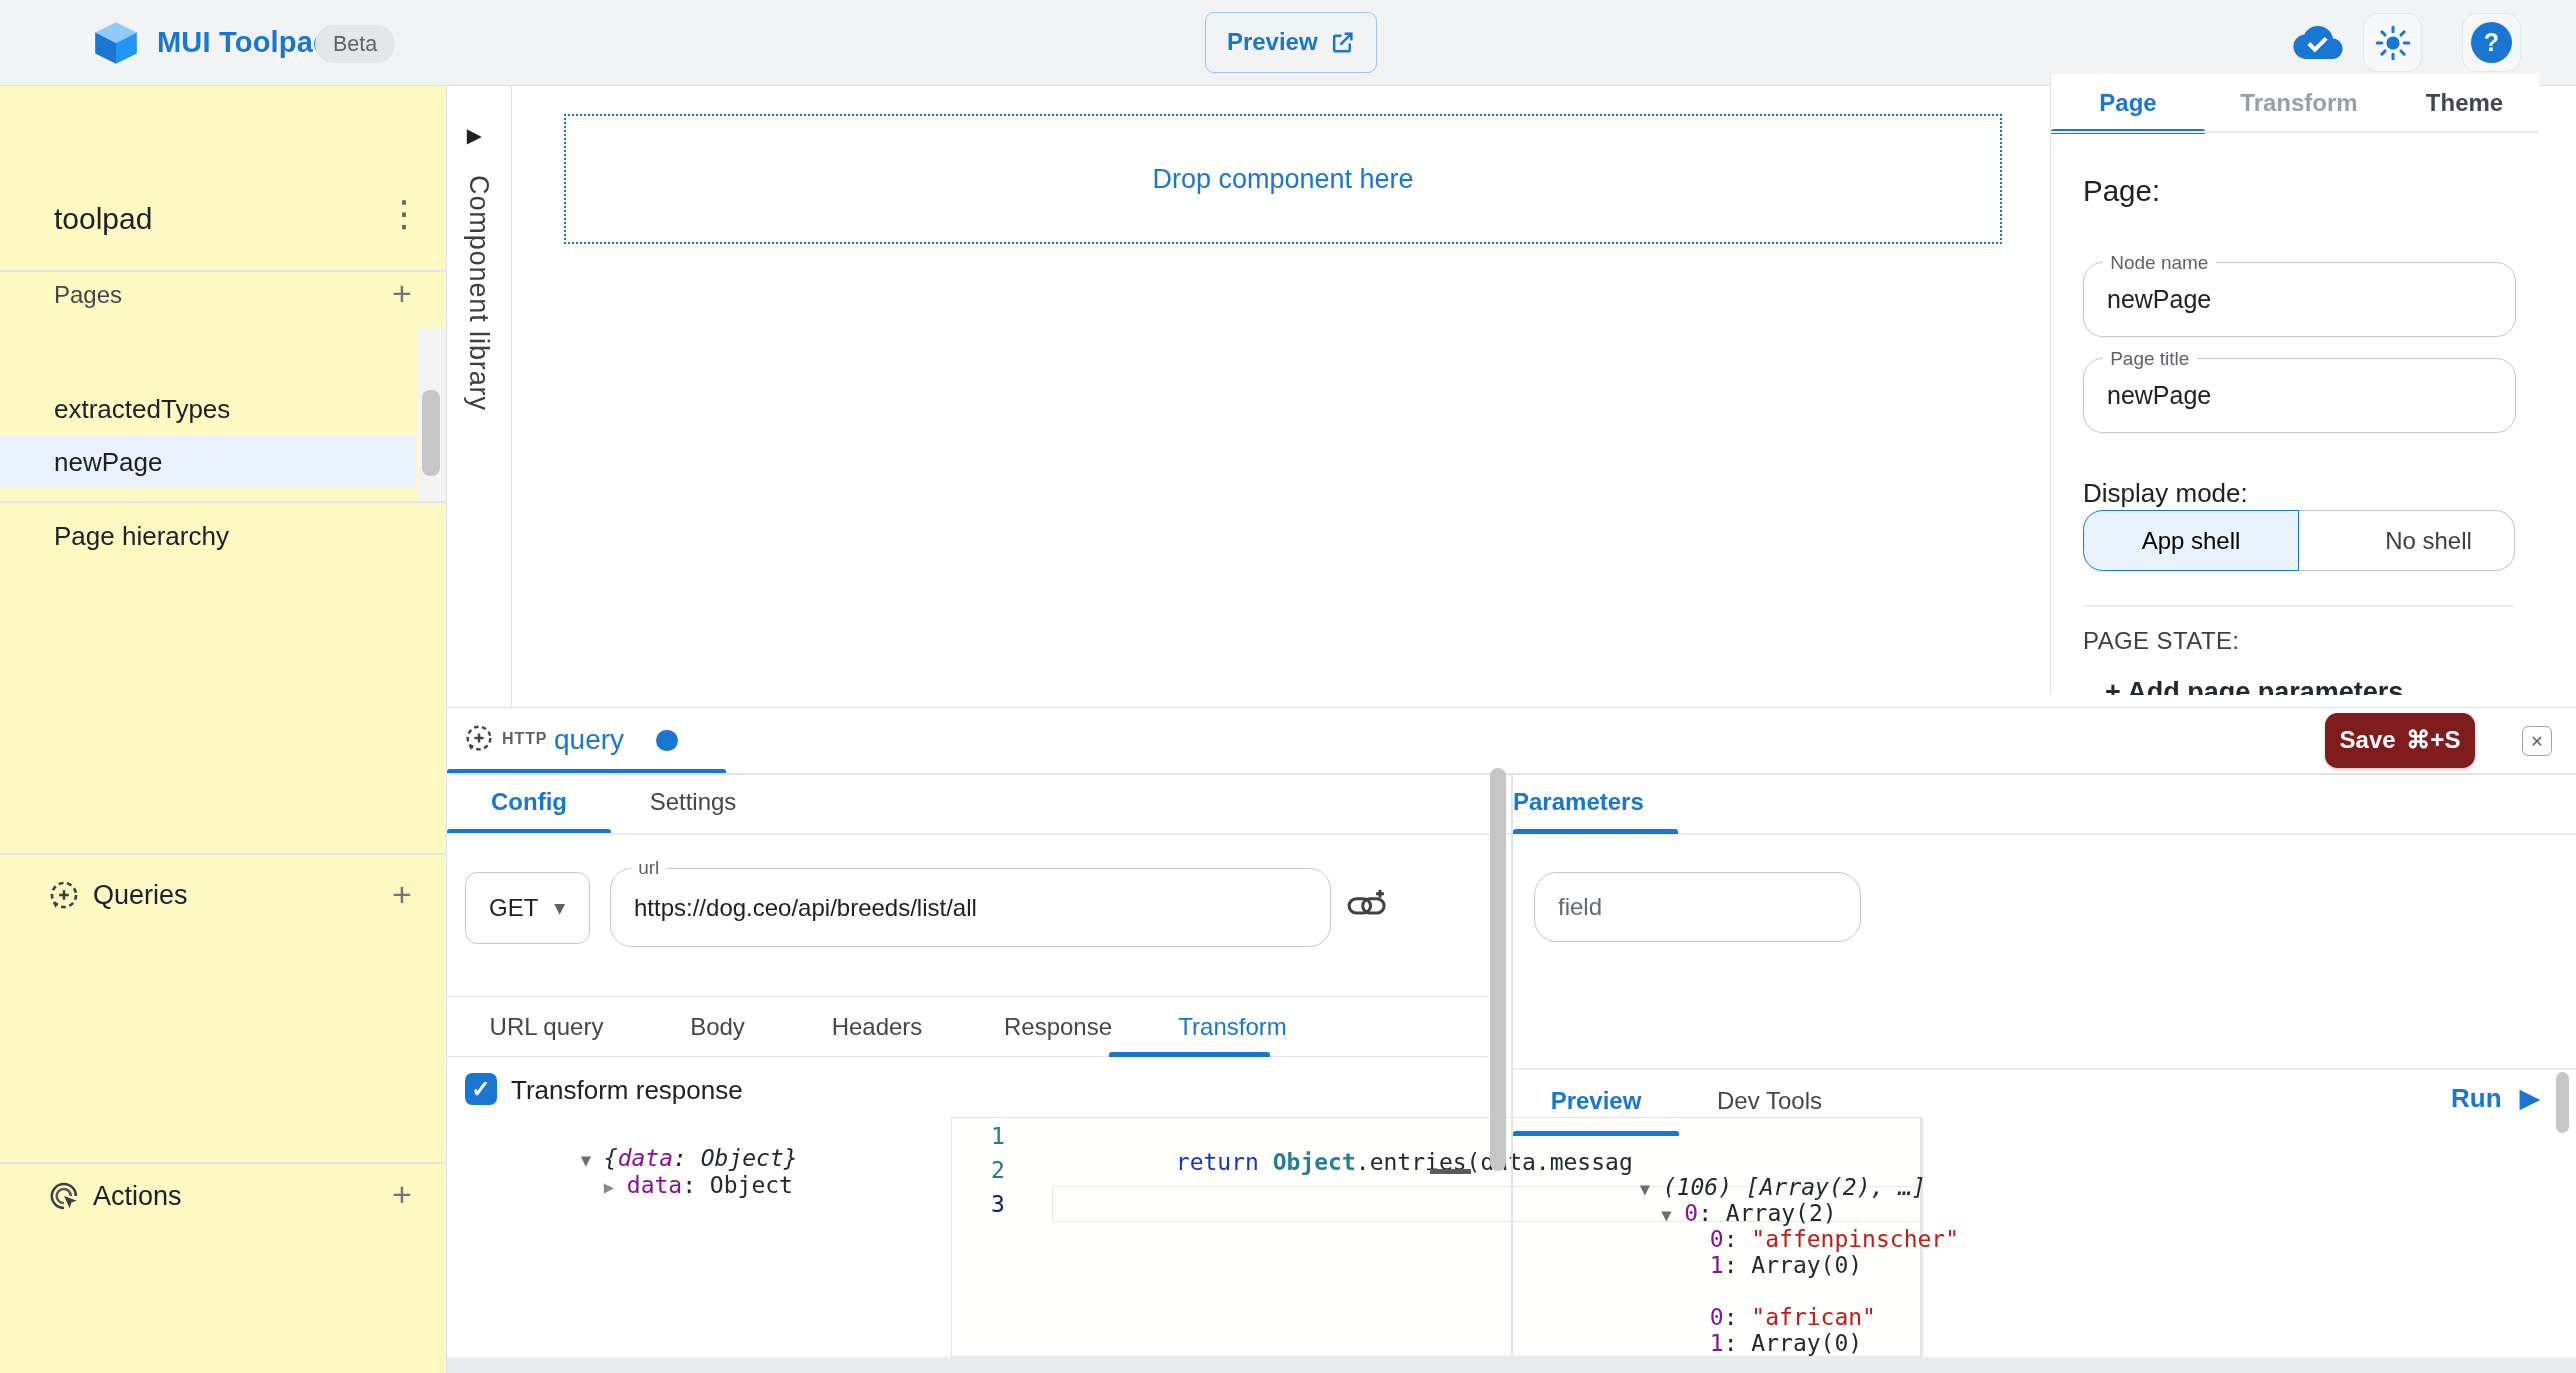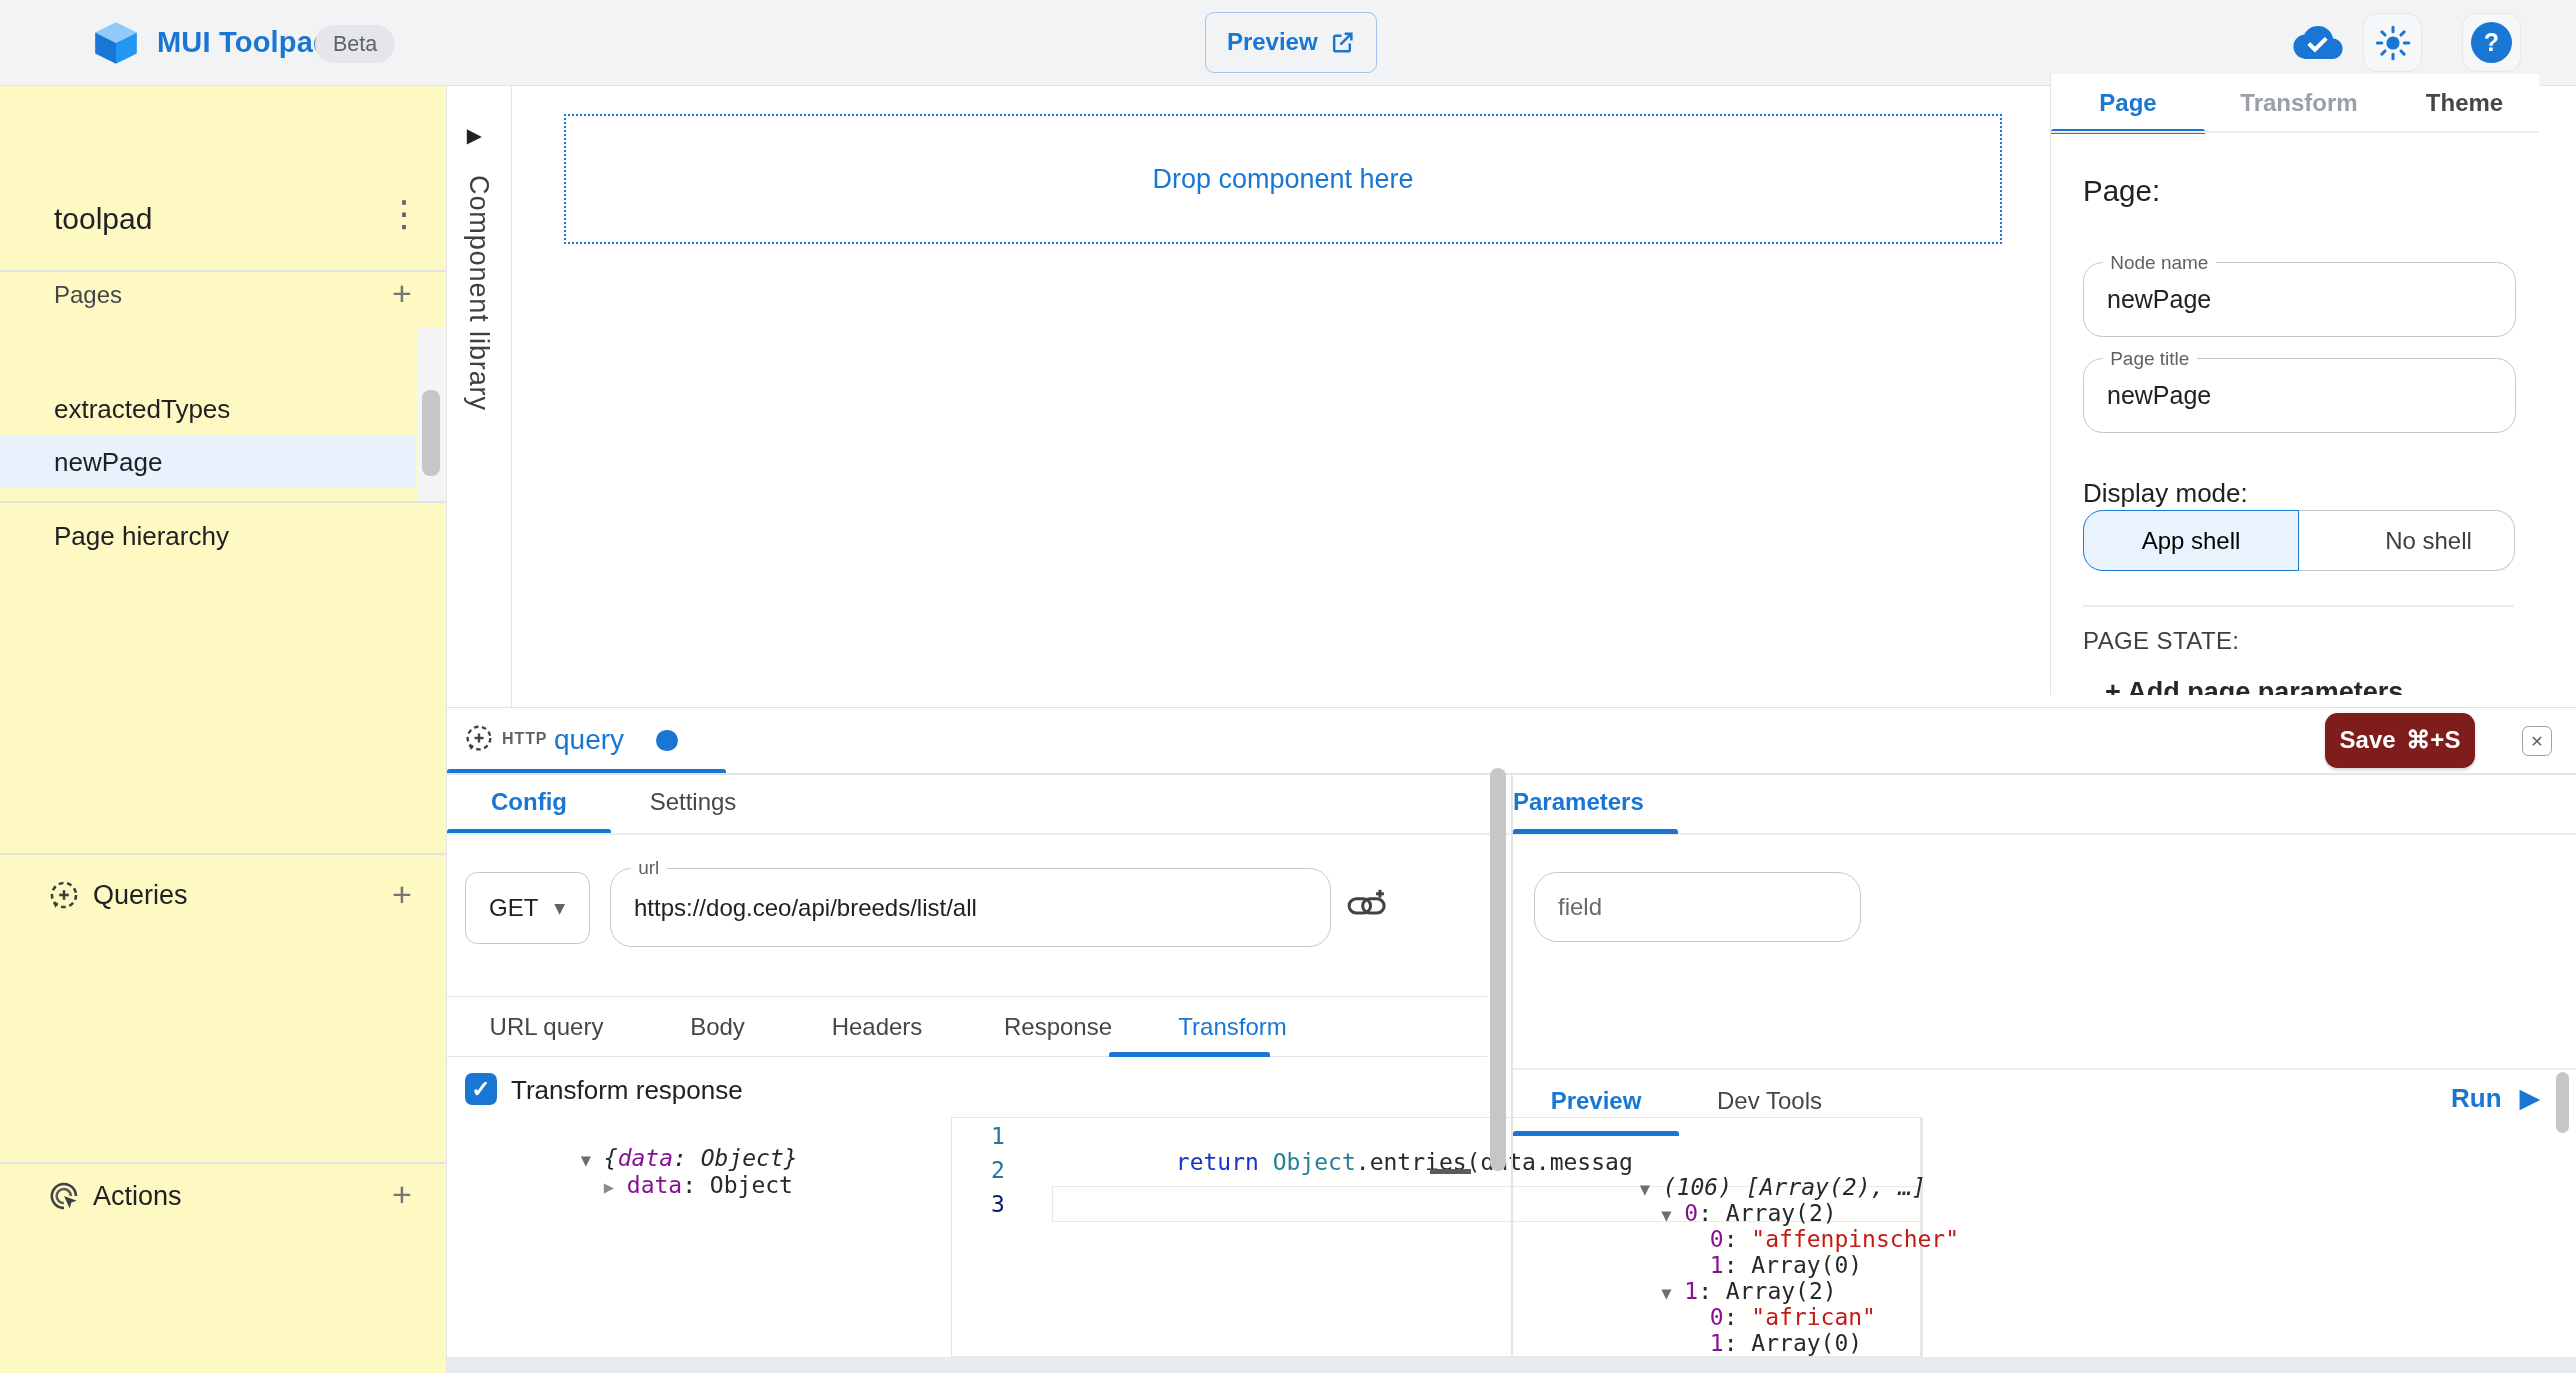--- a/index.html
+++ b/index.html
@@ -276,21 +276,21 @@
       <div style="height:27px;white-space:pre;padding-left:23px;">
         <span class="jtri" style="color:#8a8a8a;">▶</span><span class="jkey">data</span><span class="jval">: Object</span>
       </div>
     </div>
 
     <div class="abs mono" style="left:504px;top:409px;width:972px;height:240px;background:#fffffe;border:0.9px solid #e6e6e6;overflow:hidden;font-size:23px;">
       <div class="abs" style="left:39px;top:5.4px;color:#237893;">1</div>
       <div class="abs" style="left:39px;top:39px;color:#237893;">2</div>
       <div class="abs" style="left:39px;top:73px;color:#0b216f;">3</div>
       <div class="abs" style="left:113px;top:5.4px;white-space:pre;">
-        <span style="color:#1434cb;">return</span><span style="color:#267f99;"> Object</span><span style="color:#24292e;">.entries(data.messag</span>
+        <span style="color:#1434cb;">return</span><span style="color:#267f99;font-weight:bold;"> Object</span><span style="color:#24292e;">.entries(data.messag</span>
       </div>
       <div class="abs" style="left:478px;top:51px;width:41px;height:5.4px;background:#5a5a5a;"></div>
       <div class="abs" style="left:100px;top:68px;width:872px;height:36px;border:1.8px solid #e8e8e8;"></div>
       <div class="abs" style="right:0;top:0;width:1.8px;height:240px;background:#e6e6e6;"></div>
     </div>
 
     <div class="scroll-thumb" style="left:1043px;top:60px;width:16px;height:403px;"></div>
 
     <div class="divider-v" style="left:1064px;top:65px;height:602px;"></div>
 
@@ -324,23 +324,20 @@
       </div>
       <div class="jline" style="top:26px;padding-left:21.5px;">
         <span class="jtri">▼</span><span class="jkey">0</span><span class="jval">: </span><span class="jval">Array(2)</span>
       </div>
       <div class="jline" style="top:52px;padding-left:70px;">
         <span class="jkey">0</span><span class="jval">: </span><span class="jstr">"affenpinscher"</span>
       </div>
       <div class="jline" style="top:78px;padding-left:70px;">
         <span class="jkey">1</span><span class="jval">: </span><span class="jval">Array(0)</span>
       </div>
-      <div class="jline" style="top:104px;padding-left:21.5px;">
-        <span class="jtri">▼</span><span class="jkey">1</span><span class="jval">: </span><span class="jval">Array(2)</span>
-      </div>
       <div class="jline" style="top:130px;padding-left:70px;">
         <span class="jkey">0</span><span class="jval">: </span><span class="jstr">"african"</span>
       </div>
       <div class="jline" style="top:156px;padding-left:70px;">
         <span class="jkey">1</span><span class="jval">: </span><span class="jval">Array(0)</span>
       </div>
       <div class="jline" style="top:182px;padding-left:21.5px;">
         <span class="jkey">2</span><span class="jval">: </span><span class="jval">Array(2)</span>
       </div>
       <div class="jline" style="top:203px;padding-left:70px;">

